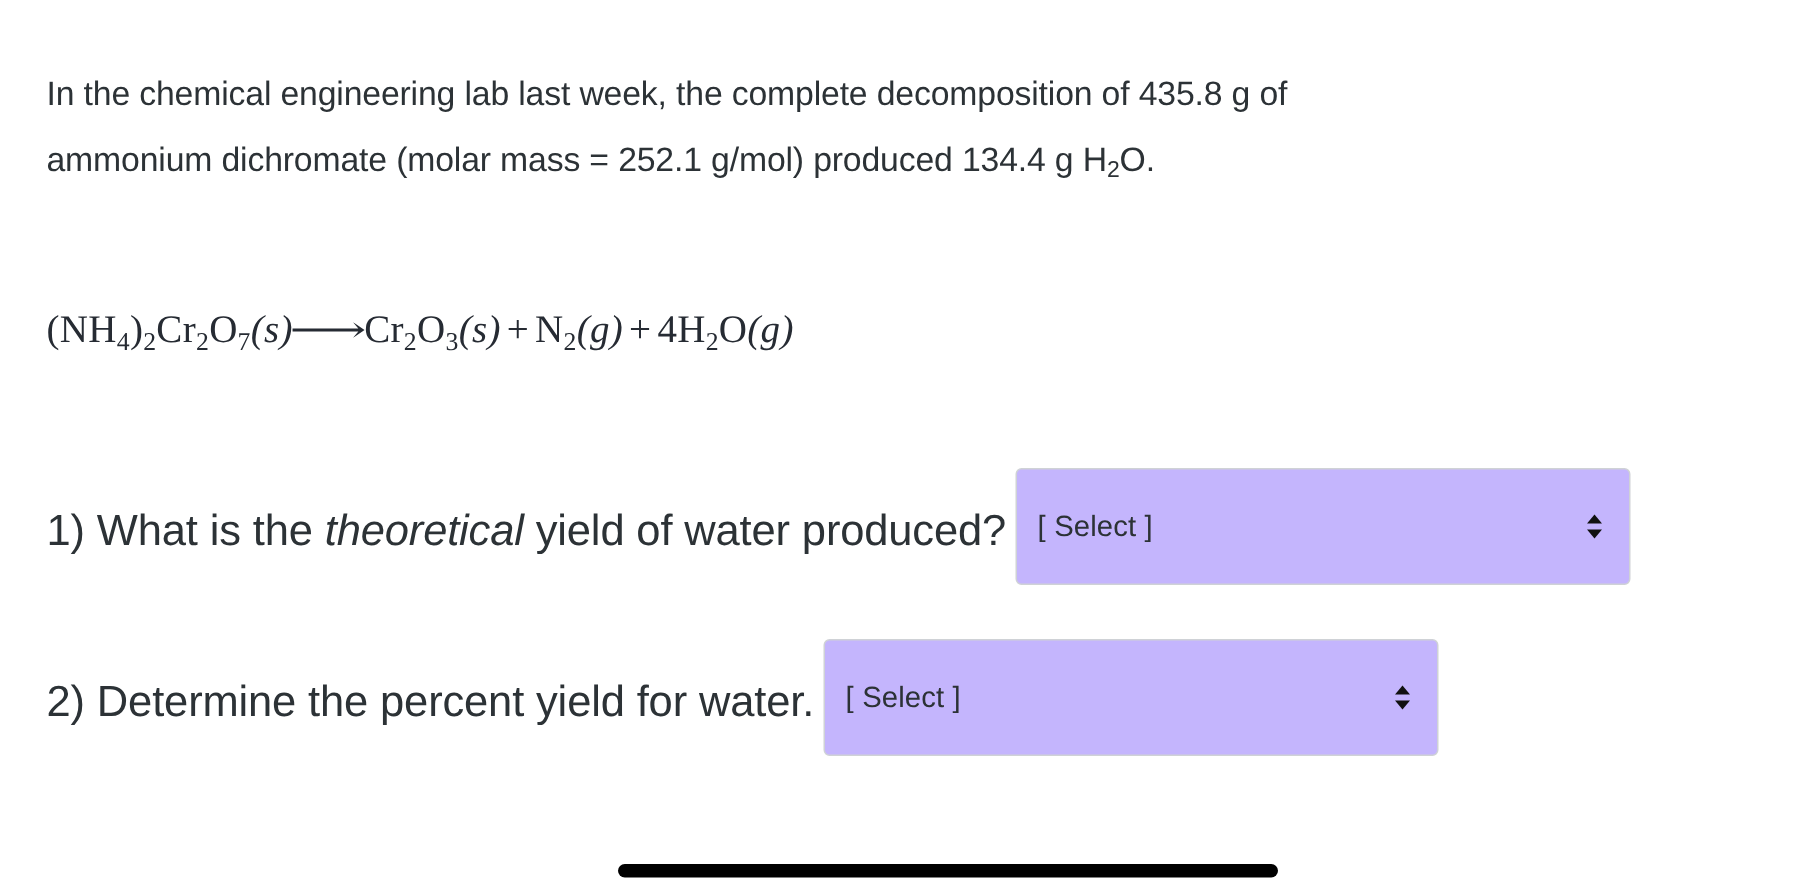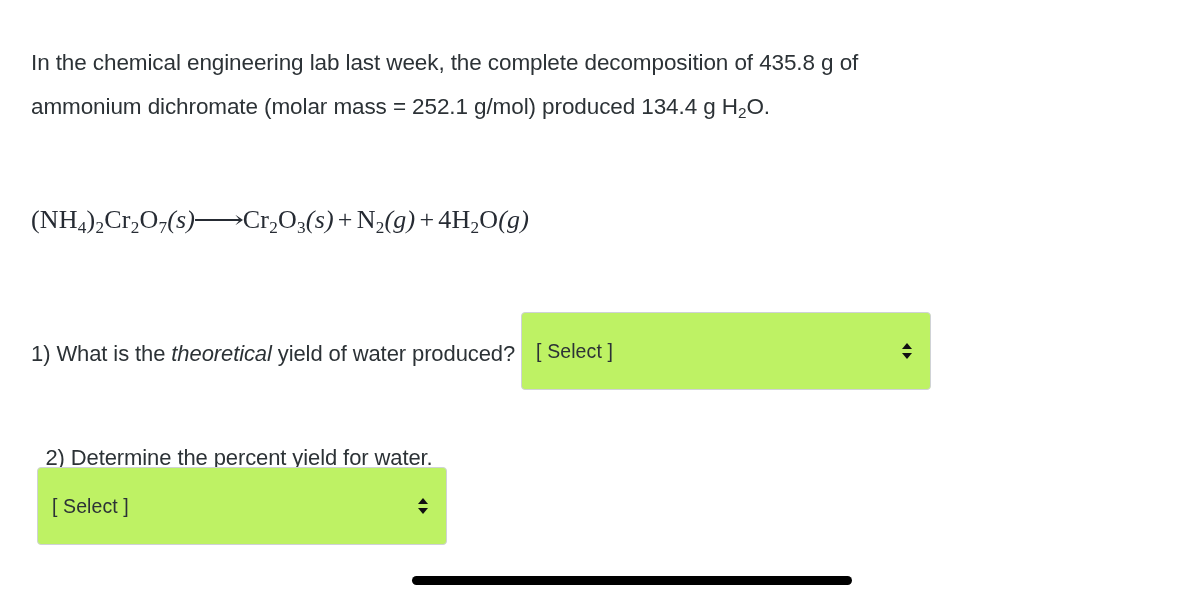--- a/index.html
+++ b/index.html
@@ -70,36 +70,36 @@
     padding: 0 4px;
   }
 
   
   .qrow {
     position: absolute;
     display: flex;
     align-items: center;
   }
   .qrow.q1 { left: 31px; top: 318px; }
-  .qrow.q2 { left: 31px; top: 443px; flex-direction: column; }
+  .qrow.q2 { left: 31px; top: 432px; }
 
   .qtext {
-    font-size: 22px;
+    font-size: 29px;
     line-height: 30px;
     color: #2c3236;
     white-space: nowrap;
     letter-spacing: -0.1px;
   }
   .qtext em {
     font-style: italic;
   }
 
   .select-box {
     box-sizing: border-box;
-    background: #bef264;
+    background: #c4b5fd;
     border: 1px solid #cfd2d6;
     border-radius: 4px;
     display: flex;
     align-items: center;
     justify-content: space-between;
     cursor: pointer;
     font-size: 19.5px;
     color: #2c3236;
   }
   .select-box .sel-label {

